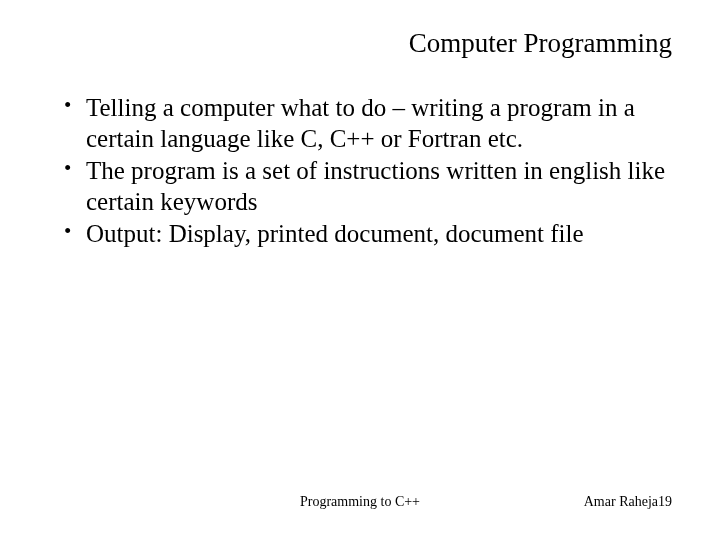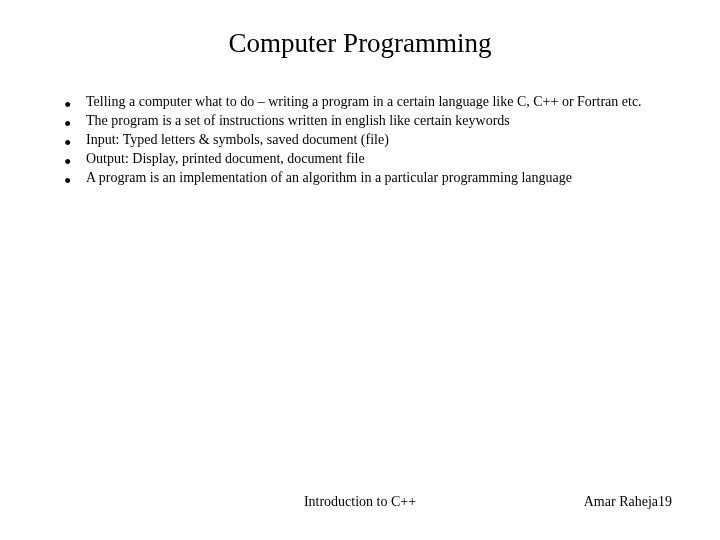--- a/index.html
+++ b/index.html
@@ -7,30 +7,30 @@
       width: 720px;
       height: 540px;
       background: #ffffff;
       font-family: "Times New Roman", Times, serif;
       color: #000000;
       position: relative;
       padding: 28px 48px 0 48px;
     }
     .title {
       font-size: 27px;
-      text-align: center;
+      text-align: right;
       margin-bottom: 34px;
       font-weight: normal;
     }
     .bullets {
       list-style: none;
       padding-left: 16px;
     }
     .bullets li {
-      font-size: 14px;
+      font-size: 25px;
       line-height: 1.22;
       position: relative;
       padding-left: 22px;
       margin-bottom: 2px;
     }
     .bullets li::before {
       content: "•";
       position: absolute;
       left: 0;
       top: 0;
@@ -53,22 +53,20 @@
     }
   </style>
 </head>
 <body>
 
 <h1 class="title">Computer Programming</h1>
 
 <ul class="bullets">
   <li>Telling a computer what to do – writing a program in a certain language like C, C++ or Fortran etc.</li>
   <li>The program is a set of instructions written in english like certain keywords</li>
-  <li>Input: Typed letters &amp; symbols, saved document (file)</li>
   <li>Output: Display, printed document, document file</li>
-  <li>A program is an implementation of an algorithm in a particular programming language</li>
 </ul>
 
 <div class="footer">
   <span>Amar Raheja</span>
-  <span class="footer-center">Introduction to C++</span>
+  <span class="footer-center">Programming to C++</span>
   <span>19</span>
 </div>
 
 </body></html>

